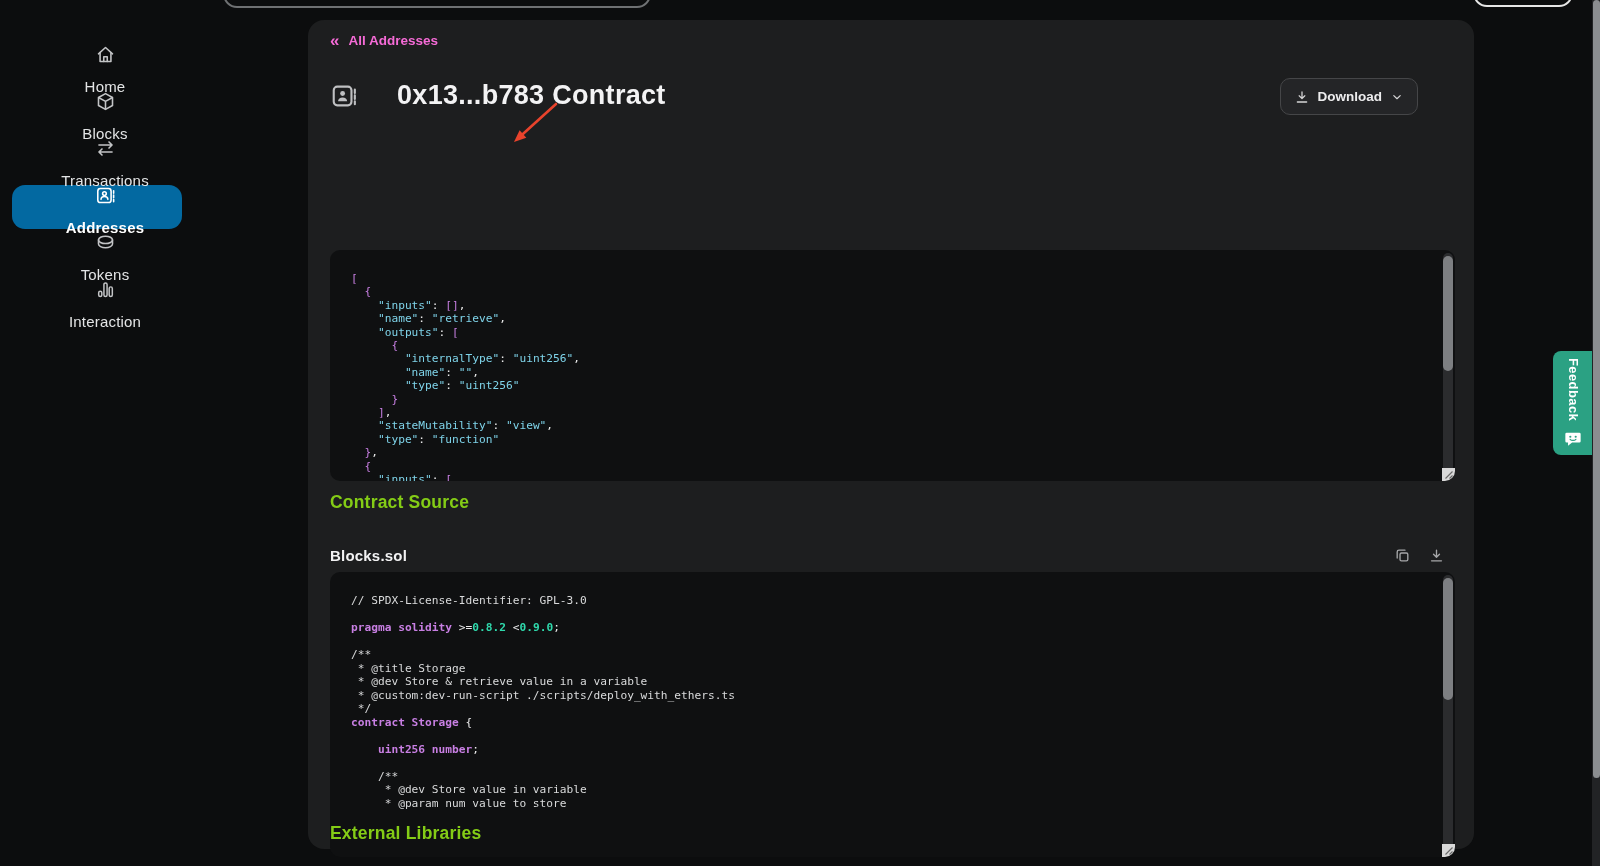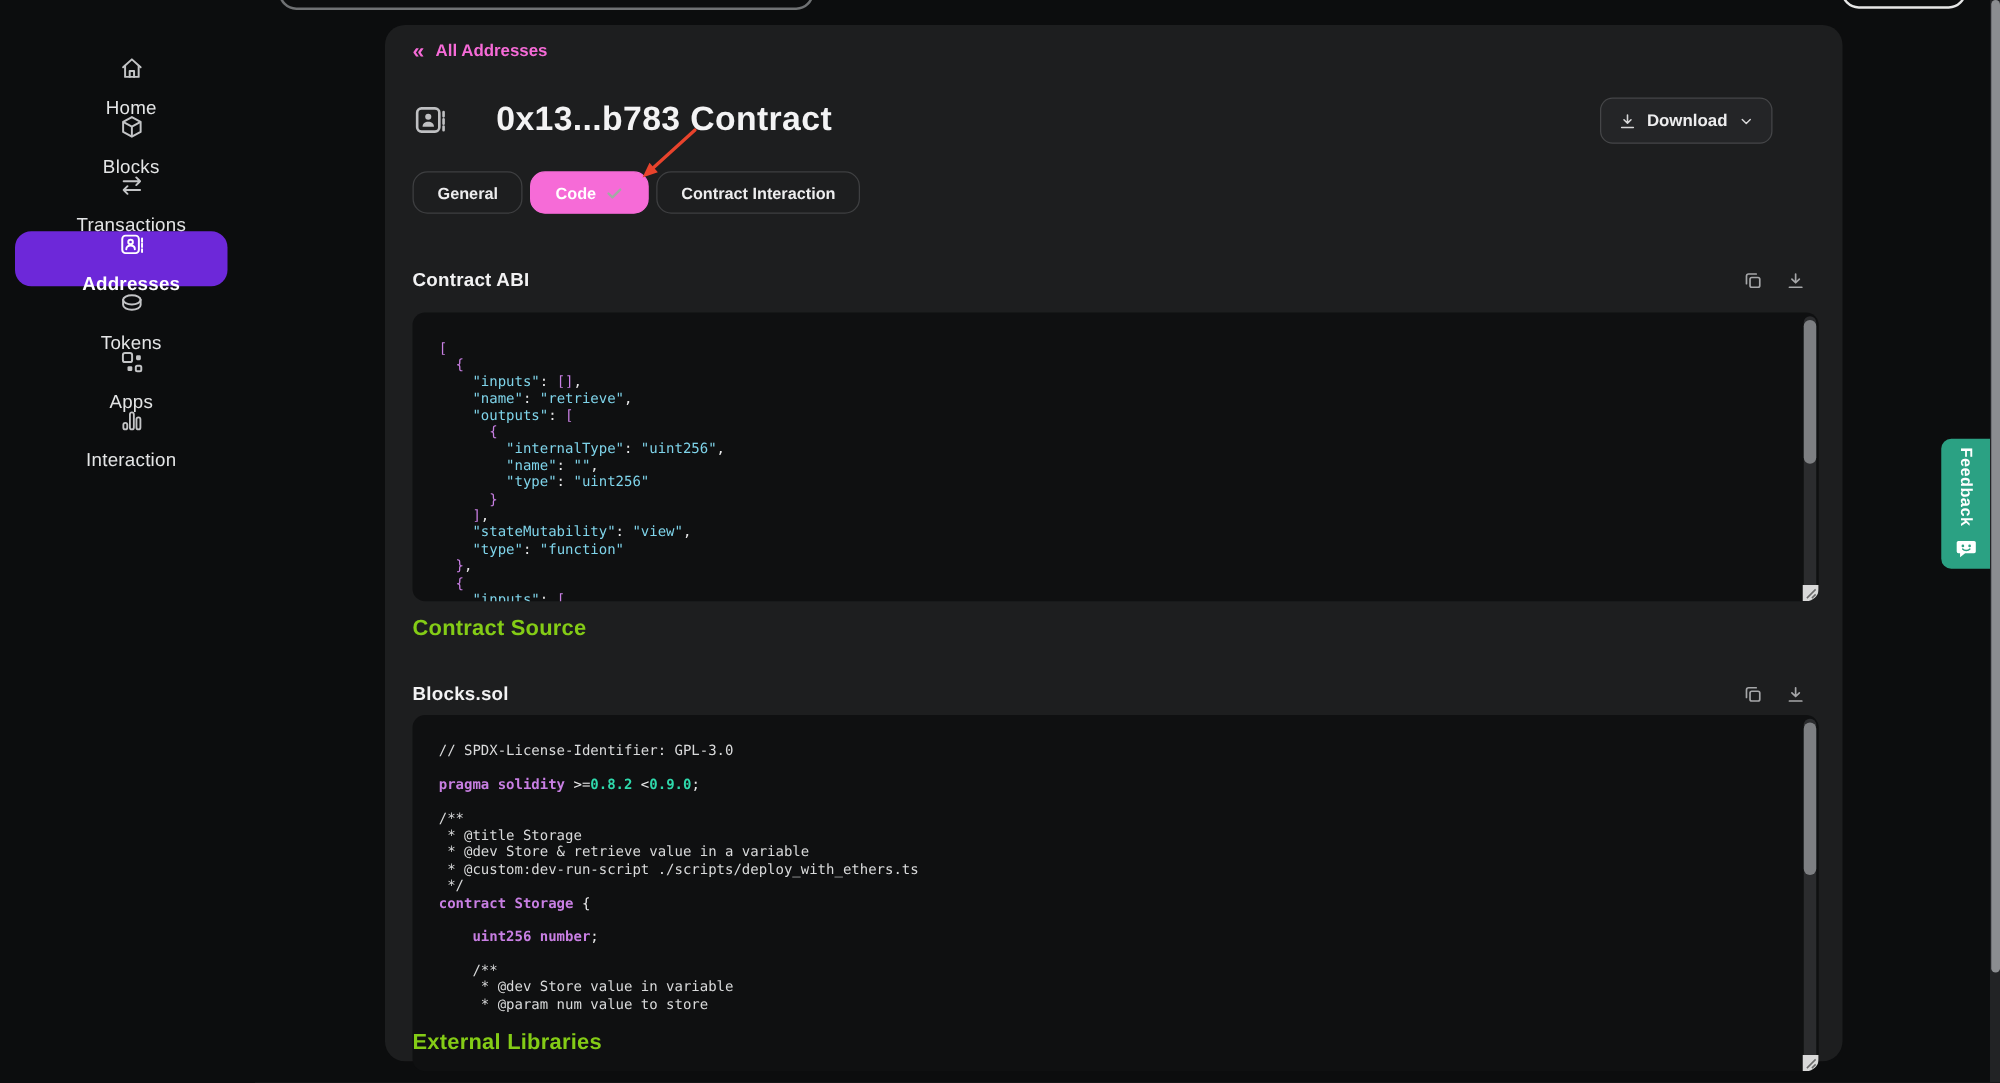--- a/index.html
+++ b/index.html
@@ -22,21 +22,21 @@
     border:2px solid #e6e6e6; border-radius:14px; background:#0c0d0e;
   }
 
   
   .sidebar { position:absolute; left:12px; top:44px; width:170px; }
   .side-item {
     display:flex; align-items:center; gap:13px; height:44px; margin-bottom:3px;
     padding-left:16px; border-radius:13px; color:#e4e5e6;
     font-size:15px; font-weight:500; letter-spacing:.2px; cursor:pointer;flex-direction:column;
   }
-  .side-item.active { background:#6d28d9; color:#ffffff; font-weight:700; }
+  .side-item.active { background:#0369a1; color:#ffffff; font-weight:700; }
   .side-icon { width:21px; height:21px; color:#c3c4c6; display:inline-flex; }
   .side-icon svg { width:21px; height:21px; }
   .side-item.active .side-icon { color:#ffffff; }
 
   
   .panel {
     position:absolute; left:308px; top:20px; width:1166px; height:829px;
     background:#1d1e1f; border-radius:16px;
   }
 
@@ -178,31 +178,20 @@
     <span class="side-icon">
         <svg viewBox="0 0 24 24" fill="none" stroke="currentColor" stroke-width="1.8" stroke-linecap="round">
           <ellipse cx="12" cy="9" rx="8" ry="4.2"></ellipse>
           <path d="M4 9 V13.8 C4 16.1 7.6 18 12 18 C16.4 18 20 16.1 20 13.8 V9"></path>
         </svg>
       </span>
     <span class="side-label">Tokens</span>
   </div>
     <div class="side-item">
     <span class="side-icon">
-        <svg viewBox="0 0 24 24" fill="none" stroke="currentColor" stroke-width="1.8" stroke-linejoin="round">
-          <rect x="3.8" y="3.8" width="8.4" height="8.4" rx="2"></rect>
-          <rect x="15.8" y="6" width="4.4" height="4.4" rx="1.2" fill="currentColor" stroke="none"></rect>
-          <rect x="8" y="16" width="4.4" height="4.4" rx="1.2" fill="currentColor" stroke="none"></rect>
-          <rect x="15.6" y="15.6" width="5" height="5" rx="1.4"></rect>
-        </svg>
-      </span>
-    <span class="side-label">Apps</span>
-  </div>
-    <div class="side-item">
-    <span class="side-icon">
         <svg viewBox="0 0 24 24" fill="none" stroke="currentColor" stroke-width="1.7">
           <rect x="4.2" y="14" width="3.6" height="6" rx="1.8"></rect>
           <rect x="10.2" y="4.5" width="3.6" height="15.5" rx="1.8"></rect>
           <rect x="16.2" y="9" width="3.6" height="11" rx="1.8"></rect>
         </svg>
       </span>
     <span class="side-label">Interaction</span>
   </div>
   </nav>
 
@@ -233,61 +222,26 @@
         </svg>
       </span>
     <span>Download</span>
     <span class="chev-ic">
         <svg viewBox="0 0 24 24" fill="none" stroke="currentColor" stroke-width="2" stroke-linecap="round" stroke-linejoin="round">
           <path d="M6.5 9.5 L12 15 L17.5 9.5"></path>
         </svg>
       </span>
   </button>
 
-  <div class="tabs">
-      <button class="tab">
-    <span class="tab-label">General</span>
-
-  </button>
-      <button class="tab active">
-    <span class="tab-label">Code</span>
-    <span class="check">
-          <svg viewBox="0 0 24 24" fill="none" stroke="currentColor" stroke-width="3" stroke-linecap="round" stroke-linejoin="round">
-            <path d="M4.5 12.5 L9.5 17.5 L19.5 7.5"></path>
-          </svg>
-        </span>
-  </button>
-      <button class="tab">
-    <span class="tab-label">Contract Interaction</span>
-
-  </button>
-    </div>
 
   <svg class="annotation-arrow" viewBox="0 0 70 62">
     <line x1="53" y1="11" x2="19.9" y2="41" stroke="#e8432c" stroke-width="2.6" stroke-linecap="round"></line>
     <polygon points="11,49 23.3,44.7 16.6,37.2" fill="#e8432c"></polygon>
   </svg>
 
-  <div class="section-row abi-row">
-    <h2 class="section-title">Contract ABI</h2>
-    <div class="icon-group">
-      <span class="icon-btn">
-          <svg viewBox="0 0 24 24" fill="none" stroke="currentColor" stroke-width="1.9" stroke-linecap="round" stroke-linejoin="round">
-            <rect x="8.5" y="8.5" width="11" height="11" rx="2"></rect>
-            <path d="M15.5 4.5 H7 C5.6 4.5 4.5 5.6 4.5 7 V15.5"></path>
-          </svg>
-        </span>
-      <span class="icon-btn">
-          <svg viewBox="0 0 24 24" fill="none" stroke="currentColor" stroke-width="1.9" stroke-linecap="round" stroke-linejoin="round">
-            <path d="M12 4.5 V14 M7.8 10.2 L12 14.4 L16.2 10.2"></path>
-            <path d="M5 19.5 H19"></path>
-          </svg>
-        </span>
-    </div>
-  </div>
 
   <div class="code-block abi-block">
     <div class="code-inner"><div class="code-line"><span class="tok-p">[</span></div><div class="code-line"><span class="tok-p">  {</span></div><div class="code-line"><span class="tok-c">    "inputs"</span><span class="tok-w">: </span><span class="tok-p">[]</span><span class="tok-w">,</span></div><div class="code-line"><span class="tok-c">    "name"</span><span class="tok-w">: </span><span class="tok-c">"retrieve"</span><span class="tok-w">,</span></div><div class="code-line"><span class="tok-c">    "outputs"</span><span class="tok-w">: </span><span class="tok-p">[</span></div><div class="code-line"><span class="tok-p">      {</span></div><div class="code-line"><span class="tok-c">        "internalType"</span><span class="tok-w">: </span><span class="tok-c">"uint256"</span><span class="tok-w">,</span></div><div class="code-line"><span class="tok-c">        "name"</span><span class="tok-w">: </span><span class="tok-c">""</span><span class="tok-w">,</span></div><div class="code-line"><span class="tok-c">        "type"</span><span class="tok-w">: </span><span class="tok-c">"uint256"</span></div><div class="code-line"><span class="tok-p">      }</span></div><div class="code-line"><span class="tok-p">    ]</span><span class="tok-w">,</span></div><div class="code-line"><span class="tok-c">    "stateMutability"</span><span class="tok-w">: </span><span class="tok-c">"view"</span><span class="tok-w">,</span></div><div class="code-line"><span class="tok-c">    "type"</span><span class="tok-w">: </span><span class="tok-c">"function"</span></div><div class="code-line"><span class="tok-p">  }</span><span class="tok-w">,</span></div><div class="code-line"><span class="tok-p">  {</span></div><div class="code-line"><span class="tok-c">    "inputs"</span><span class="tok-w">: </span><span class="tok-p">[</span></div></div>
     <div class="code-scrollbar">
       <div class="code-scroll-thumb"></div>
     </div>
     <span class="resize-grip"><svg viewBox="0 0 13 13">
           <rect width="13" height="13" fill="#d9d9d9"></rect>
           <path d="M10.5 3.5 L3.5 10.5 M10.5 7.5 L7.5 10.5" stroke="#6a6a6a" stroke-width="1.2"></path>
         </svg></span>

